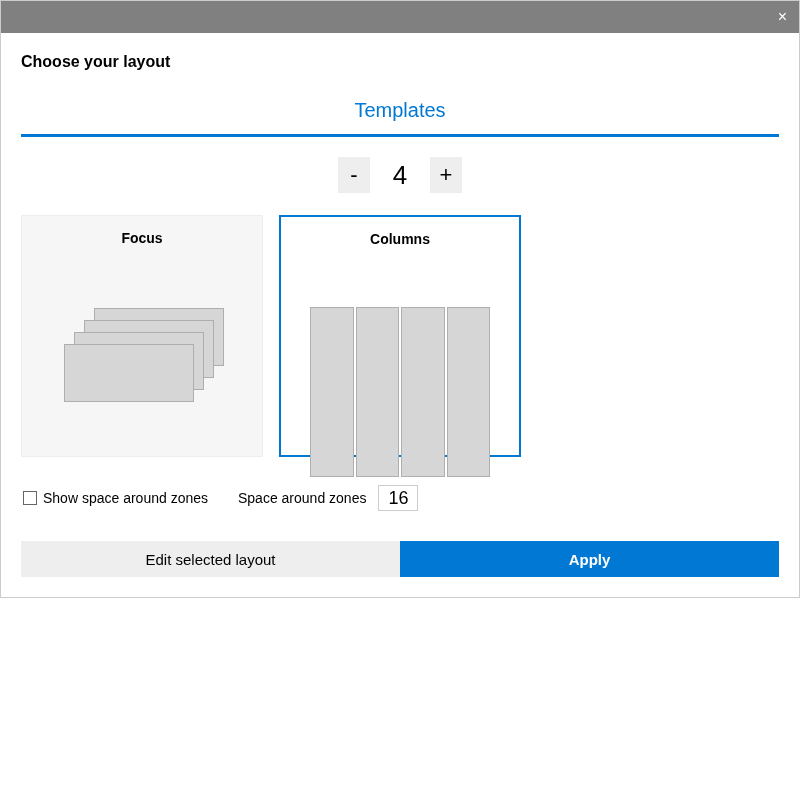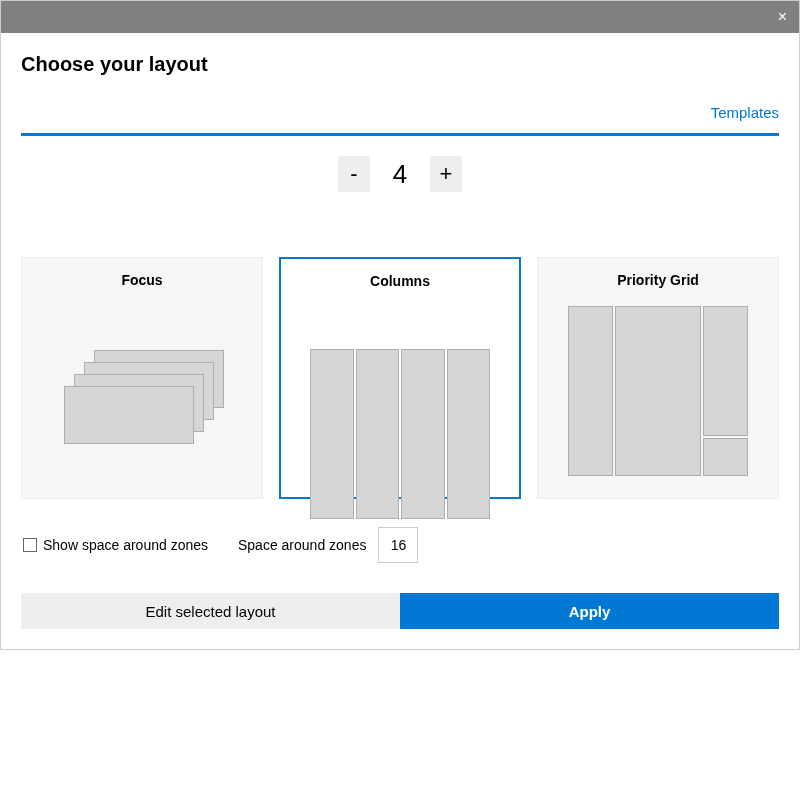--- a/index.html
+++ b/index.html
@@ -1,48 +1,48 @@
 <!DOCTYPE html>
 <html><head>
   <meta charset="utf-8">
   <style>
     * { box-sizing: border-box; margin: 0; padding: 0; }
     body { font-family: "Segoe UI", Arial, sans-serif; background: #fff; color: #000; font-size: 14px; }
     .window { width: 800px; border: 1px solid #ccc; }
     .titlebar { height: 32px; background: #808080; display: flex; justify-content: flex-end; align-items: center; padding-right: 12px; }
     .close-x { color: #fff; font-size: 16px; cursor: pointer; }
     .content { padding: 20px; }
-    h1.header { font-size: 20px; font-weight: 600; margin-bottom: 18px; }
+    h1.header { font-size: 16px; font-weight: 600; margin-bottom: 18px; }
     .tabs { display: flex; border-bottom: 1px solid #ddd; margin-bottom: 20px; }
-    .tab { flex: 1; text-align: right; padding: 10px 0 12px; cursor: pointer; color: #888; font-size: 15px; }
+    .tab { flex: 1; text-align: center; padding: 10px 0 12px; cursor: pointer; color: #888; font-size: 20px; }
     .tab.active { color: #0078d4; border-bottom: 3px solid #0078d4; margin-bottom: -1px; font-weight: 400; }
     .counter { display: flex; justify-content: center; align-items: center; gap: 18px; margin-bottom: 22px; }
     .counter-btn { width: 32px; height: 36px; background: #eee; border: none; font-size: 22px; cursor: pointer; display:flex; align-items:center; justify-content:center; }
     .counter-val { font-size: 26px; min-width: 24px; text-align: center; }
     .grid { display: grid; grid-template-columns: repeat(3, 1fr); gap: 16px; margin-bottom: 28px; }
-    .card { background: #f6f6f6; border: 1px solid #eee; padding: 14px 14px 18px; height: 242px; display: flex; flex-direction: column; align-items: center; cursor: pointer; margin-top: 43px; }
+    .card { background: #f6f6f6; border: 1px solid #eee; padding: 14px 14px 18px; height: 242px; display: flex; flex-direction: column; align-items: center; cursor: pointer; }
     .card.selected { border: 2px solid #0078d4; background: #fff; gap: 42px; }
     .card-title { font-weight: 600; font-size: 14px; margin-bottom: 18px; }
     .preview { width: 180px; height: 170px; position: relative; }
     .box { position: absolute; background: #d6d6d6; border: 1px solid #aeaeae; }
     .focus-stack .s { width: 130px; height: 58px; }
     .cols { display: flex; gap: 2px; width: 180px; height: 170px; }
     .cols .c { flex: 1; background: #d6d6d6; border: 1px solid #aeaeae; }
     .rows { display: flex; flex-direction: column; gap: 2px; width: 180px; height: 170px; }
     .rows .r { flex: 1; background: #d6d6d6; border: 1px solid #aeaeae; }
     .g2 { display: grid; grid-template-columns: 1fr 1fr; grid-template-rows: 1fr 1fr; gap: 2px; width: 180px; height: 170px; }
     .g2 .cell { background: #d6d6d6; border: 1px solid #aeaeae; }
     .pg { display: grid; grid-template-columns: 45px 1fr 45px; grid-template-rows: 1fr 38px; gap: 2px; width: 180px; height: 170px; }
     .pg .cell { background: #d6d6d6; border: 1px solid #aeaeae; }
     .pg .big { grid-row: 1 / span 2; }
     .footer-opts { display: flex; align-items: center; gap: 30px; margin-bottom: 30px; padding: 0 2px; }
     .chk { display: flex; align-items: center; gap: 6px; cursor: pointer; }
     .chkbox { width: 14px; height: 14px; border: 1px solid #666; }
     .space-row { display: flex; align-items: center; gap: 12px; }
-    .num-input { width: 40px; height: 36px; border: 1px solid #ccc; text-align: center; font-size: 14px; }
+    .num-input { width: 40px; height: 26px; border: 1px solid #ccc; text-align: center; font-size: 18px; }
     .btn-row { display: flex; }
     .btn { flex: 1; height: 36px; border: none; font-size: 15px; cursor: pointer; display:flex; align-items:center; justify-content:center; }
     .btn.edit { background: #eee; color: #000; }
     .btn.apply { background: #0078d4; color: #fff; font-weight: 600; }
     .wrap { position: relative; width: 800px; }
   </style>
 </head>
 <body>
 
 <div class="wrap">
@@ -82,31 +82,20 @@
                 <div class="c"></div>
                 <div class="c"></div>
                 <div class="c"></div>
                 <div class="c"></div>
               </div>
         </div>
       </div>
 
 
 
-      <div class="card">
-        <div class="card-title">Priority Grid</div>
-        <div class="preview">
-          <div class="pg">
-            <div class="cell big"></div>
-            <div class="cell"></div>
-            <div class="cell big"></div>
-            <div class="cell"></div>
-          </div>
-        </div>
-      </div>
 
     </div>
 
     <div class="footer-opts">
       <div class="chk">
         <span class="chkbox"></span>
         <span>Show space around zones</span>
       </div>
       <div class="space-row">
         <span>Space around zones</span>

